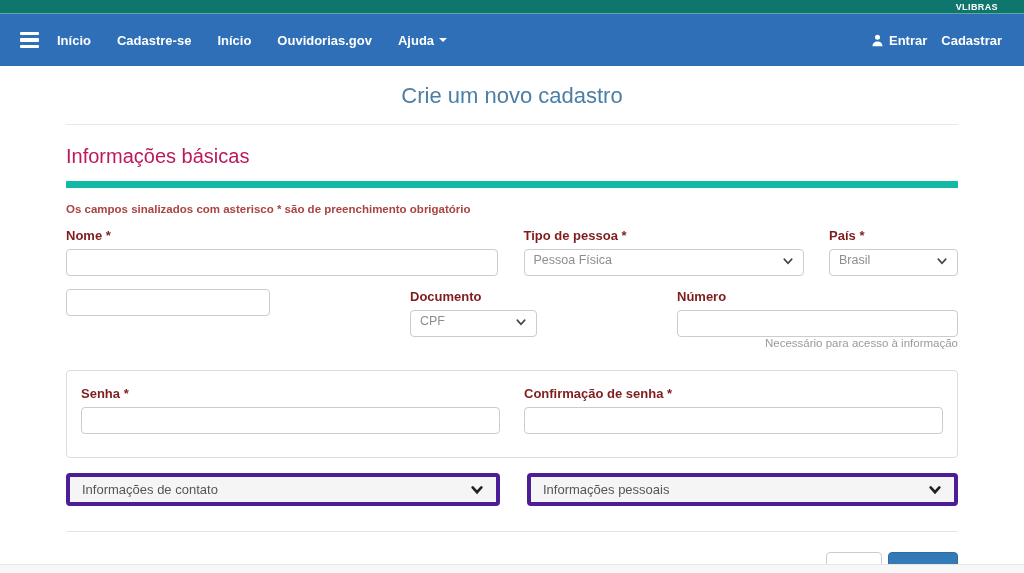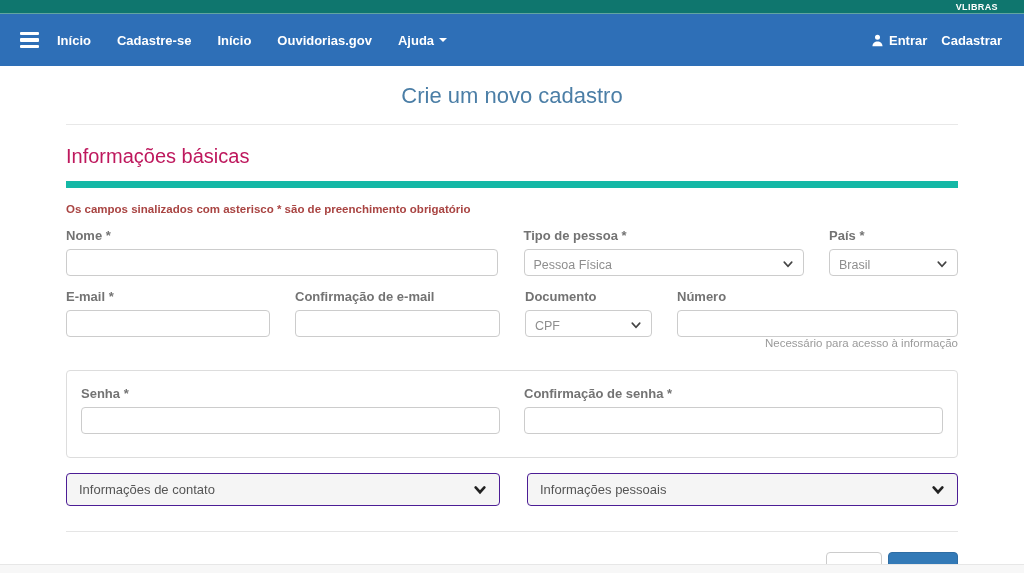--- a/index.html
+++ b/index.html
@@ -29,40 +29,40 @@
   .container { width: 892px; margin: 0 auto; padding-top: 17px; }
   h1.page-title { text-align: center; color: #4b7ea6; font-size: 22px; font-weight: 500;
     margin-bottom: 15px; }
   hr.rule { border: none; border-top: 1px solid #e8e8e8; }
   h2.section-title { color: #be185d; font-size: 20px; font-weight: 400; margin-top: 20px;
     padding-bottom: 13px; border-bottom: 7px solid #14b8a6; }
   .required-note { color: #a94442; font-size: 11.5px; font-weight: bold; margin: 15px 0 13px 0; }
 
   
   .row { display: flex; justify-content: space-between; margin-bottom: 13px; }
-  .field label { display: block; color: #737373; font-size: 13px; font-weight: bold; margin-bottom: 6px; }
+  .field label { display: block; color: #7f1d1d; font-size: 13px; font-weight: bold; margin-bottom: 6px; }
   .field input[type=text], .field input[type=password] { width: 100%; height: 27px;
     border: 1px solid #ccc; border-radius: 4px; padding: 0 8px; font-size: 13px; color: #555;
     background: #fff; outline: none; }
   .selectbox { height: 27px; border: 1px solid #ccc; border-radius: 4px; background: #fff;
-    display: flex; align-items: flex-start; justify-content: space-between; padding: 8px 9px;
+    display: flex; align-items: flex-end; justify-content: space-between; padding: 8px 9px;
     cursor: pointer; }
   .selectbox .sel-value { color: #8e8e8e; font-size: 12.5px; }
   .chev svg { display: block; }
   .w-nome { width: 432px; } .w-tipo { width: 280px; } .w-pais { width: 129px; }
   .w-email { width: 204px; } .w-cemail { width: 205px; } .w-doc { width: 127px; } .w-num { width: 281px; }
   .helper { color: #9a9a9a; font-size: 11.5px; text-align: right; }
 
   .panel { border: 1px solid #ddd; border-radius: 4px; padding: 15px 14px 23px 14px;
     margin-top: 21px; }
   .panel .row { margin-bottom: 0; }
   .w-senha, .w-csenha { width: 419px; }
 
   .accordions { display: flex; justify-content: space-between; margin-top: 15px; }
-  .accordion { width: 434px; height: 33px; background: #f5f5f5; border: 1px solid #4c1d95;
+  .accordion { width: 434px; height: 33px; background: #f5f5f5; border: 4px solid #4c1d95;
     border-radius: 4px; display: flex; align-items: center; justify-content: space-between;
     padding: 0 12px; cursor: pointer; }
   .accordion:last-child { width: 431px; }
   .accordion .acc-label { color: #555; font-size: 13px; }
 
   hr.bottom-rule { border: none; border-top: 1px solid #e5e5e5; margin-top: 25px; }
   .actions { display: flex; justify-content: flex-end; gap: 6px; margin-top: 20px; }
   .btn { font-size: 12.5px; border-radius: 4px; padding: 15px 11px; cursor: pointer;
     font-family: inherit; }
   .btn-voltar { background: #fff; border: 1px solid #ccc; color: #333; }
@@ -139,25 +139,20 @@
           <svg width="12" height="12" viewBox="0 0 16 16">
               <path d="M3 5.5l5 5.5 5-5.5" stroke="#444" stroke-width="2.2" fill="none" stroke-linecap="round"></path>
             </svg>
         </span>
       </div>
     </div>
   </div>
 
   <div class="row">
     <div class="field w-email">
-      <label><span>E-mail</span> <span>*</span></label>
-      <input type="text" value="" style="">
-    </div>
-    <div class="field w-cemail">
-      <label>Confirmação de e-mail</label>
       <input type="text" value="" style="">
     </div>
     <div class="field w-doc">
       <label>Documento</label>
       <div class="selectbox">
         <span class="sel-value">CPF</span>
         <span class="chev">
           <svg width="12" height="12" viewBox="0 0 16 16">
               <path d="M3 5.5l5 5.5 5-5.5" stroke="#444" stroke-width="2.2" fill="none" stroke-linecap="round"></path>
             </svg>

